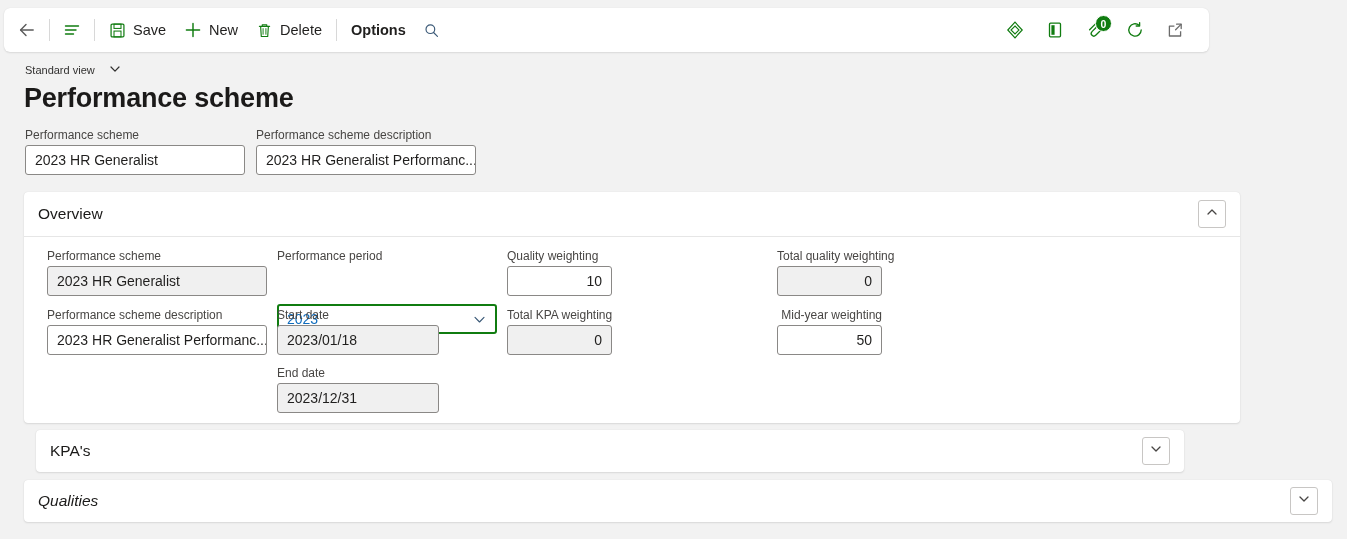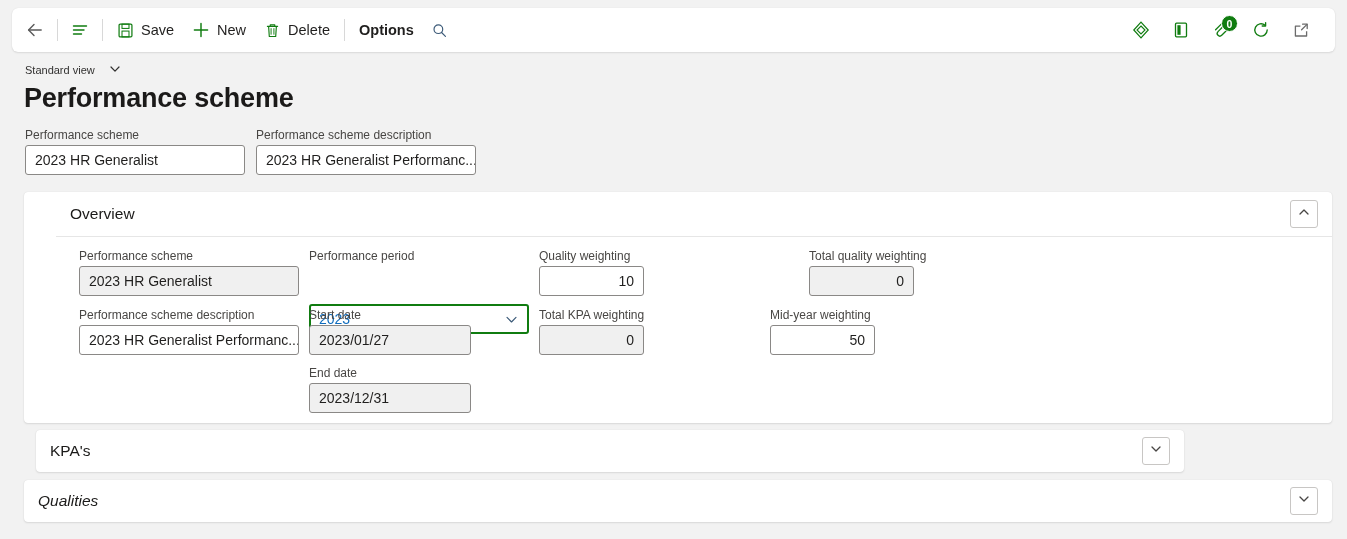--- a/index.html
+++ b/index.html
@@ -7,22 +7,22 @@
     margin: 0; padding: 0;
     width: 1347px; height: 539px;
     background: #f2f2f2;
     font-family: "Liberation Sans", sans-serif;
     overflow: hidden;
   }
 
   
   .commandbar {
     position: absolute;
-    left: 12px; top: 8px;
-    width: 1323px; height: 44px;
+    left: 4px; top: 8px;
+    width: 1205px; height: 44px;
     background: #ffffff;
     border-radius: 6px;
     box-shadow: 0 1px 2px rgba(0,0,0,.10), 0 0 1px rgba(0,0,0,.10);
     display: flex;
     align-items: center;
   }
   .cb-left { display: flex; align-items: center; height: 100%; padding-left: 6px; }
   .cb-right { margin-left: auto; display: flex; align-items: center; height: 100%; padding-right: 14px; }
 
   .cb-btn {
@@ -266,21 +266,21 @@
   <div class="field">
     <div class="field-label">Performance scheme</div>
     <div class="field-input" style="width:220px;">2023 HR Generalist</div>
   </div>
   <div class="field">
     <div class="field-label">Performance scheme description</div>
     <div class="field-input" style="width:220px;">2023 HR Generalist Performanc...</div>
   </div>
 </div>
 
-<div class="card" style="left:24px; top:192px; width:1308px; height:231px;padding-left:32px;">
+<div class="card" style="left:24px; top:192px; width:1216px; height:231px;">
   <div class="card-head">
     <span class="card-title">Overview</span>
     <span class="card-toggle">
       <span>
         <svg width="14" height="14" viewBox="0 0 14 14">
           <path d="M3 9 L7 5 L11 9" fill="none" stroke="#484644" stroke-width="1.3" stroke-linecap="round" stroke-linejoin="round"></path>
         </svg>
       </span>
     </span>
   </div>
@@ -306,21 +306,21 @@
           <span class="chev">
             <svg width="15" height="15" viewBox="0 0 15 15">
               <path d="M3 5.3 L7.5 10 L12 5.3" fill="none" stroke="#3c5a78" stroke-width="1.15" stroke-linecap="round" stroke-linejoin="round"></path>
             </svg>
           </span>
         </div>
       </div>
 
       <div class="ov-field" style="left:241px; top:59px;">
         <div class="field-label">Start date</div>
-        <div class="field-input disabled" style="width:162px;">2023/01/27</div>
+        <div class="field-input disabled" style="width:162px;">2023/01/18</div>
       </div>
 
       <div class="ov-field" style="left:241px; top:117px;">
         <div class="field-label">End date</div>
         <div class="field-input disabled" style="width:162px;">2023/12/31</div>
       </div>
 
       <div class="ov-field" style="left:471px; top:0px;">
         <div class="field-label">Quality weighting</div>
         <div class="field-input num" style="width:105px;">10</div>
@@ -329,21 +329,21 @@
       <div class="ov-field" style="left:471px; top:59px;">
         <div class="field-label">Total KPA weighting</div>
         <div class="field-input num disabled" style="width:105px;">0</div>
       </div>
 
       <div class="ov-field" style="left:741px; top:0px;">
         <div class="field-label">Total quality weighting</div>
         <div class="field-input num disabled" style="width:105px;">0</div>
       </div>
 
-      <div class="ov-field" style="left:702px; top:59px;">
+      <div class="ov-field" style="left:741px; top:59px;text-align:right;">
         <div class="field-label">Mid-year weighting</div>
         <div class="field-input num" style="width:105px;">50</div>
       </div>
 
     </div>
   </div>
 </div>
 
 <div class="card" style="left:24px; top:430px; width:1148px; height:42px;margin-left:12px;">
   <div class="card-head" style="height:42px;">

